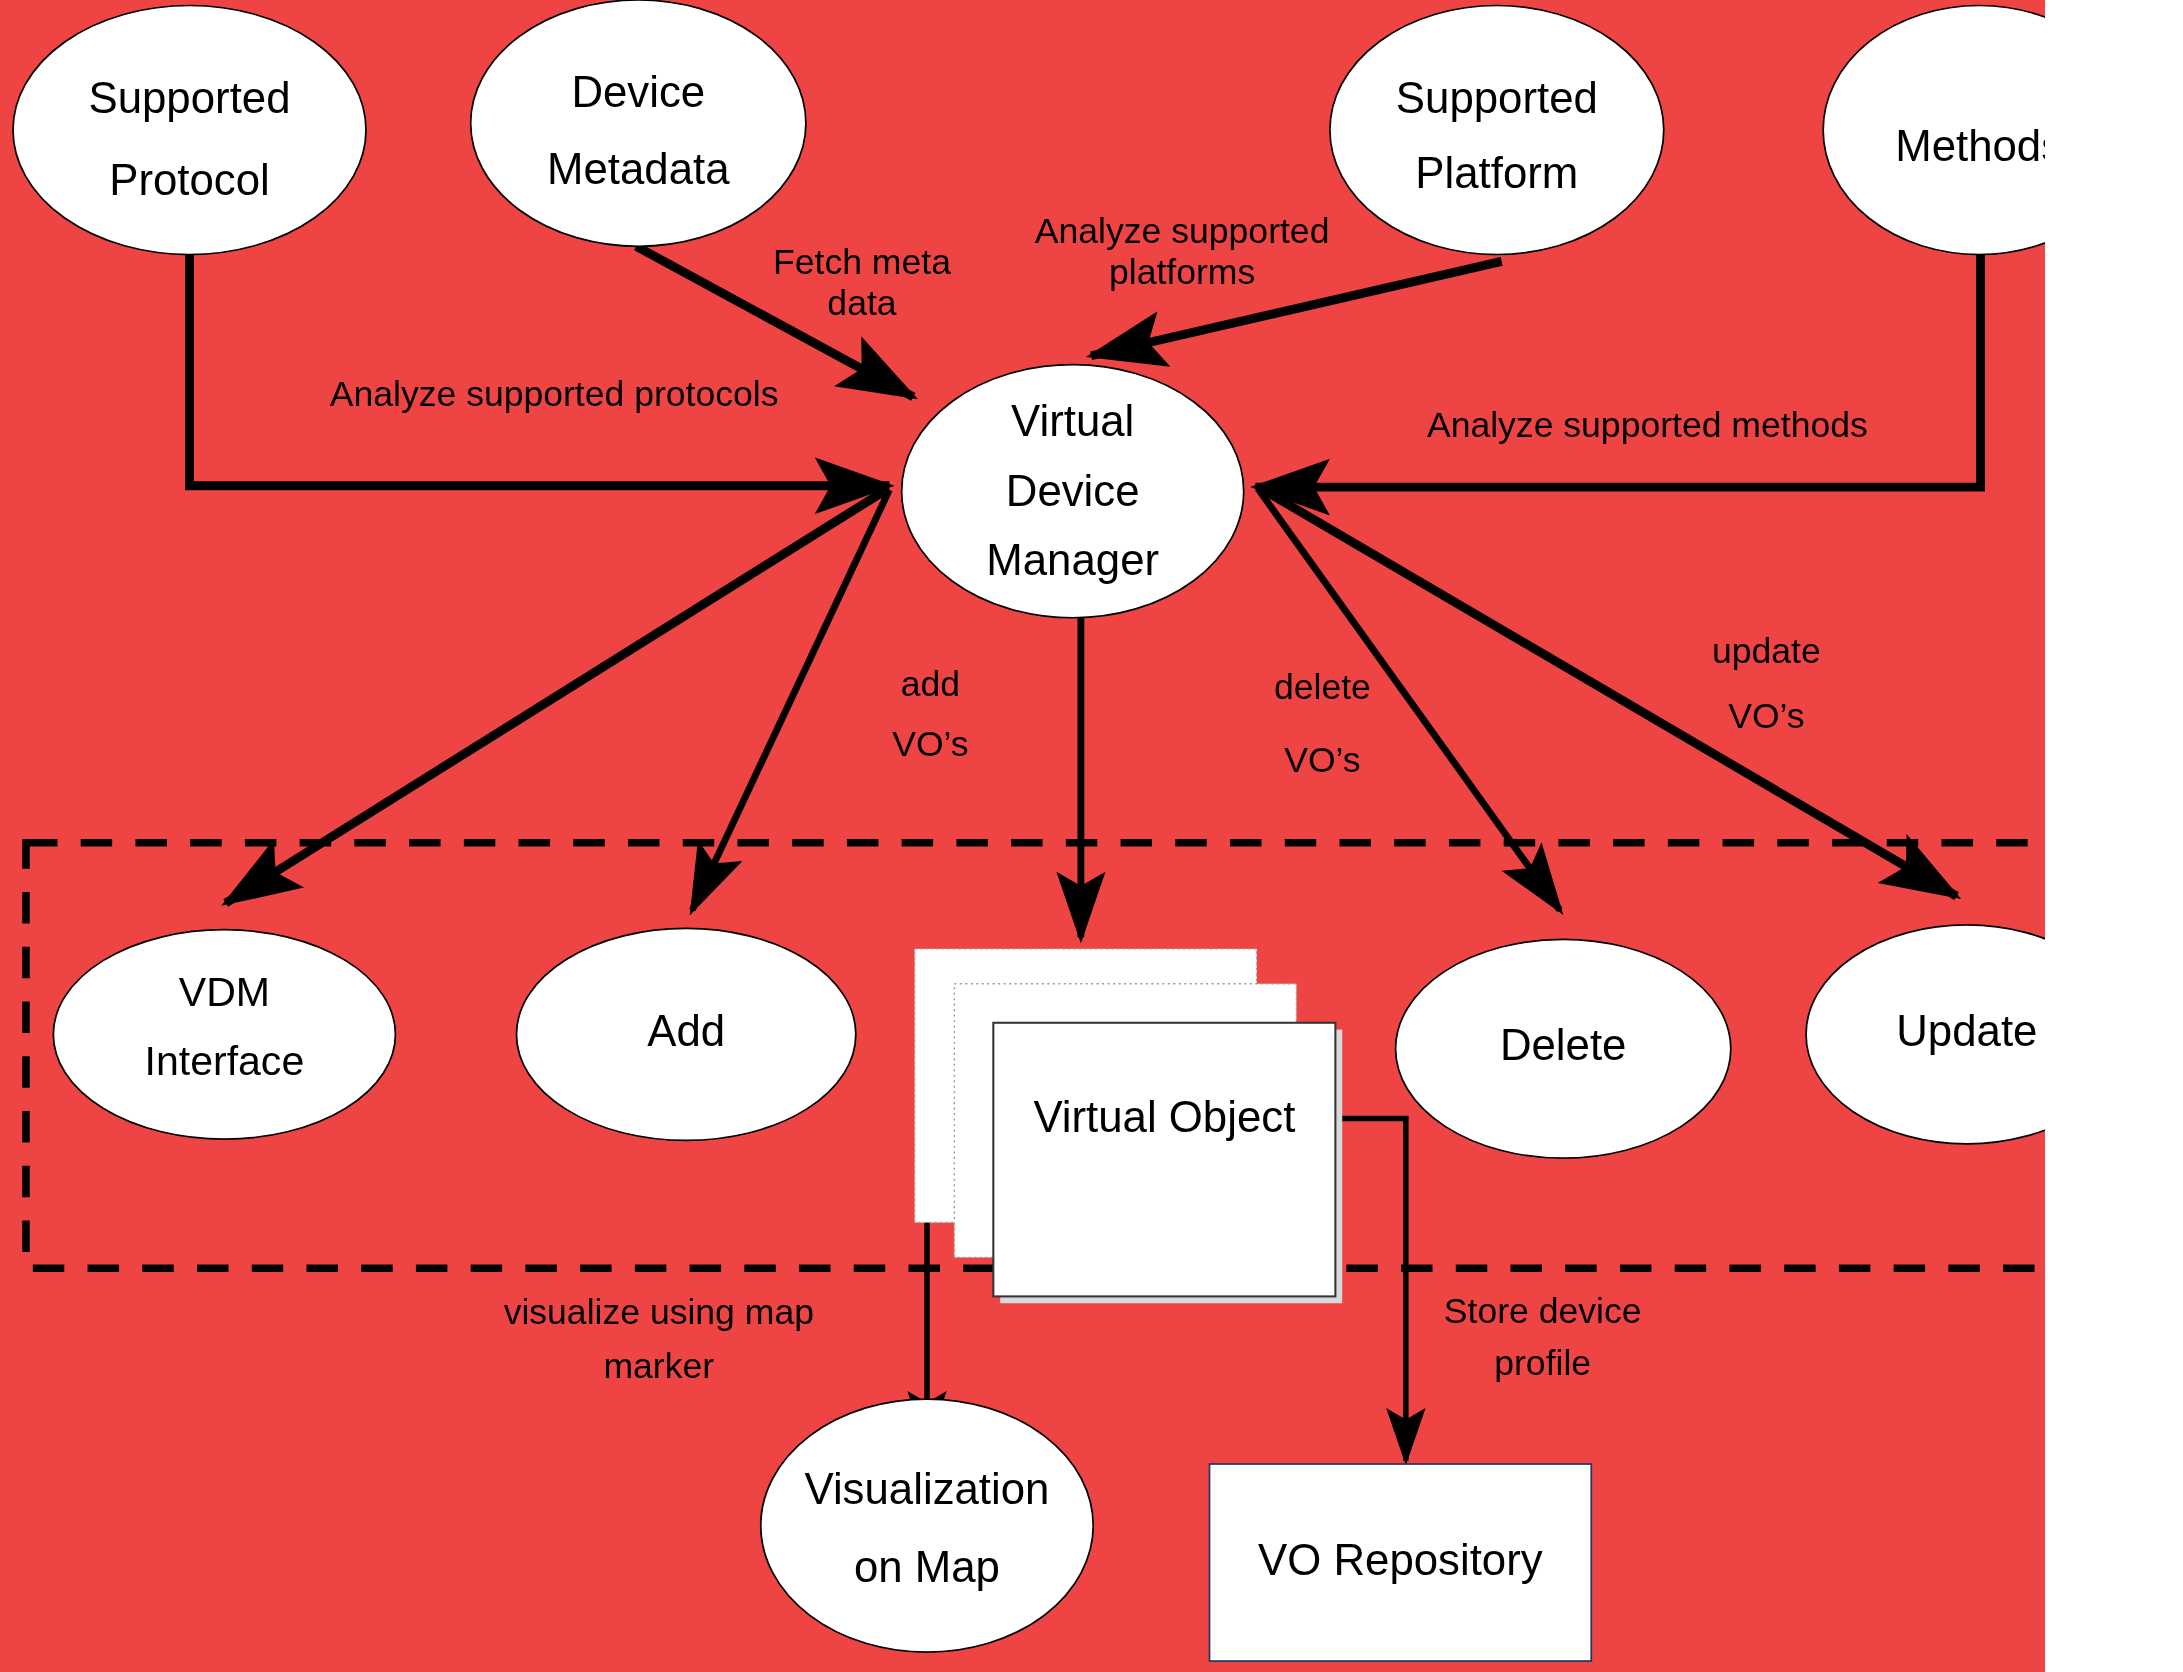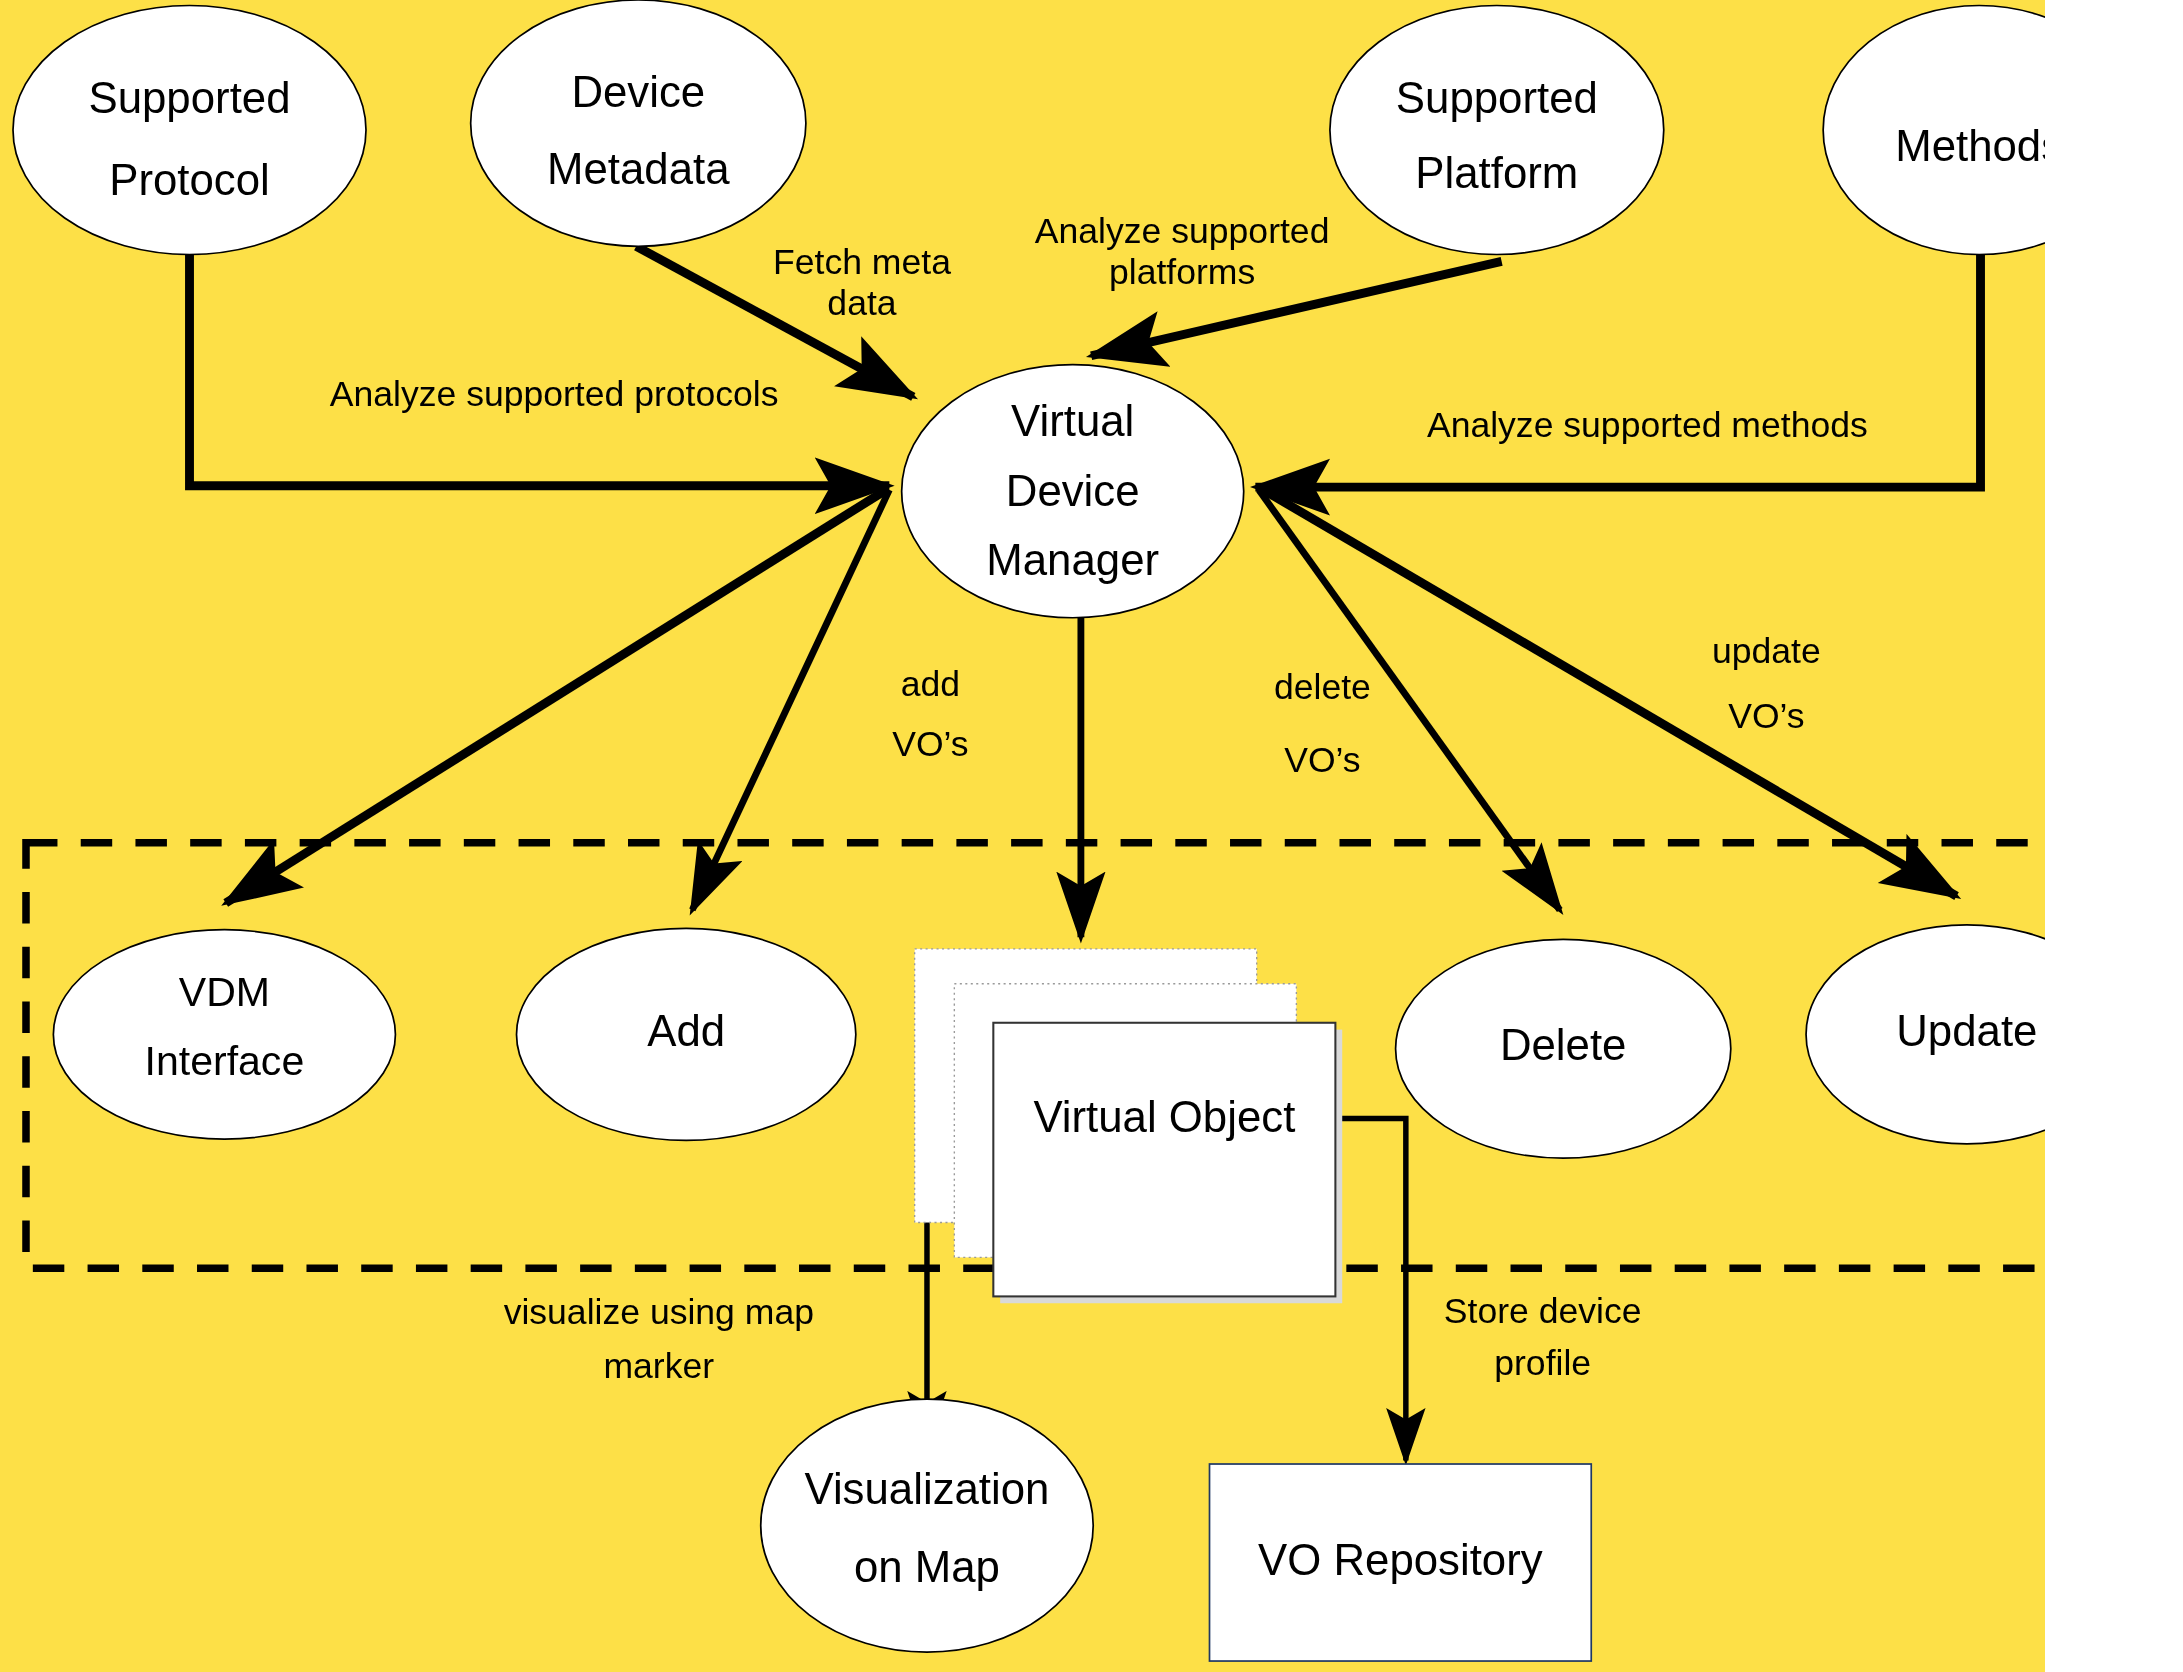--- a/index.html
+++ b/index.html
@@ -7,21 +7,21 @@
     padding: 0;
     background: #ffffff;
   }
   body {
     font-family: "Liberation Sans", sans-serif;
   }
   #diagram-root {
     position: relative;
     width: 2045px;
     height: 1672px;
-    background: #fde047;
+    background: #ef4444;
     overflow: hidden;
   }
   svg.layer {
     position: absolute;
     top: 0;
     left: 0;
     width: 2183px;
     height: 1672px;
   }
   .node-label {

